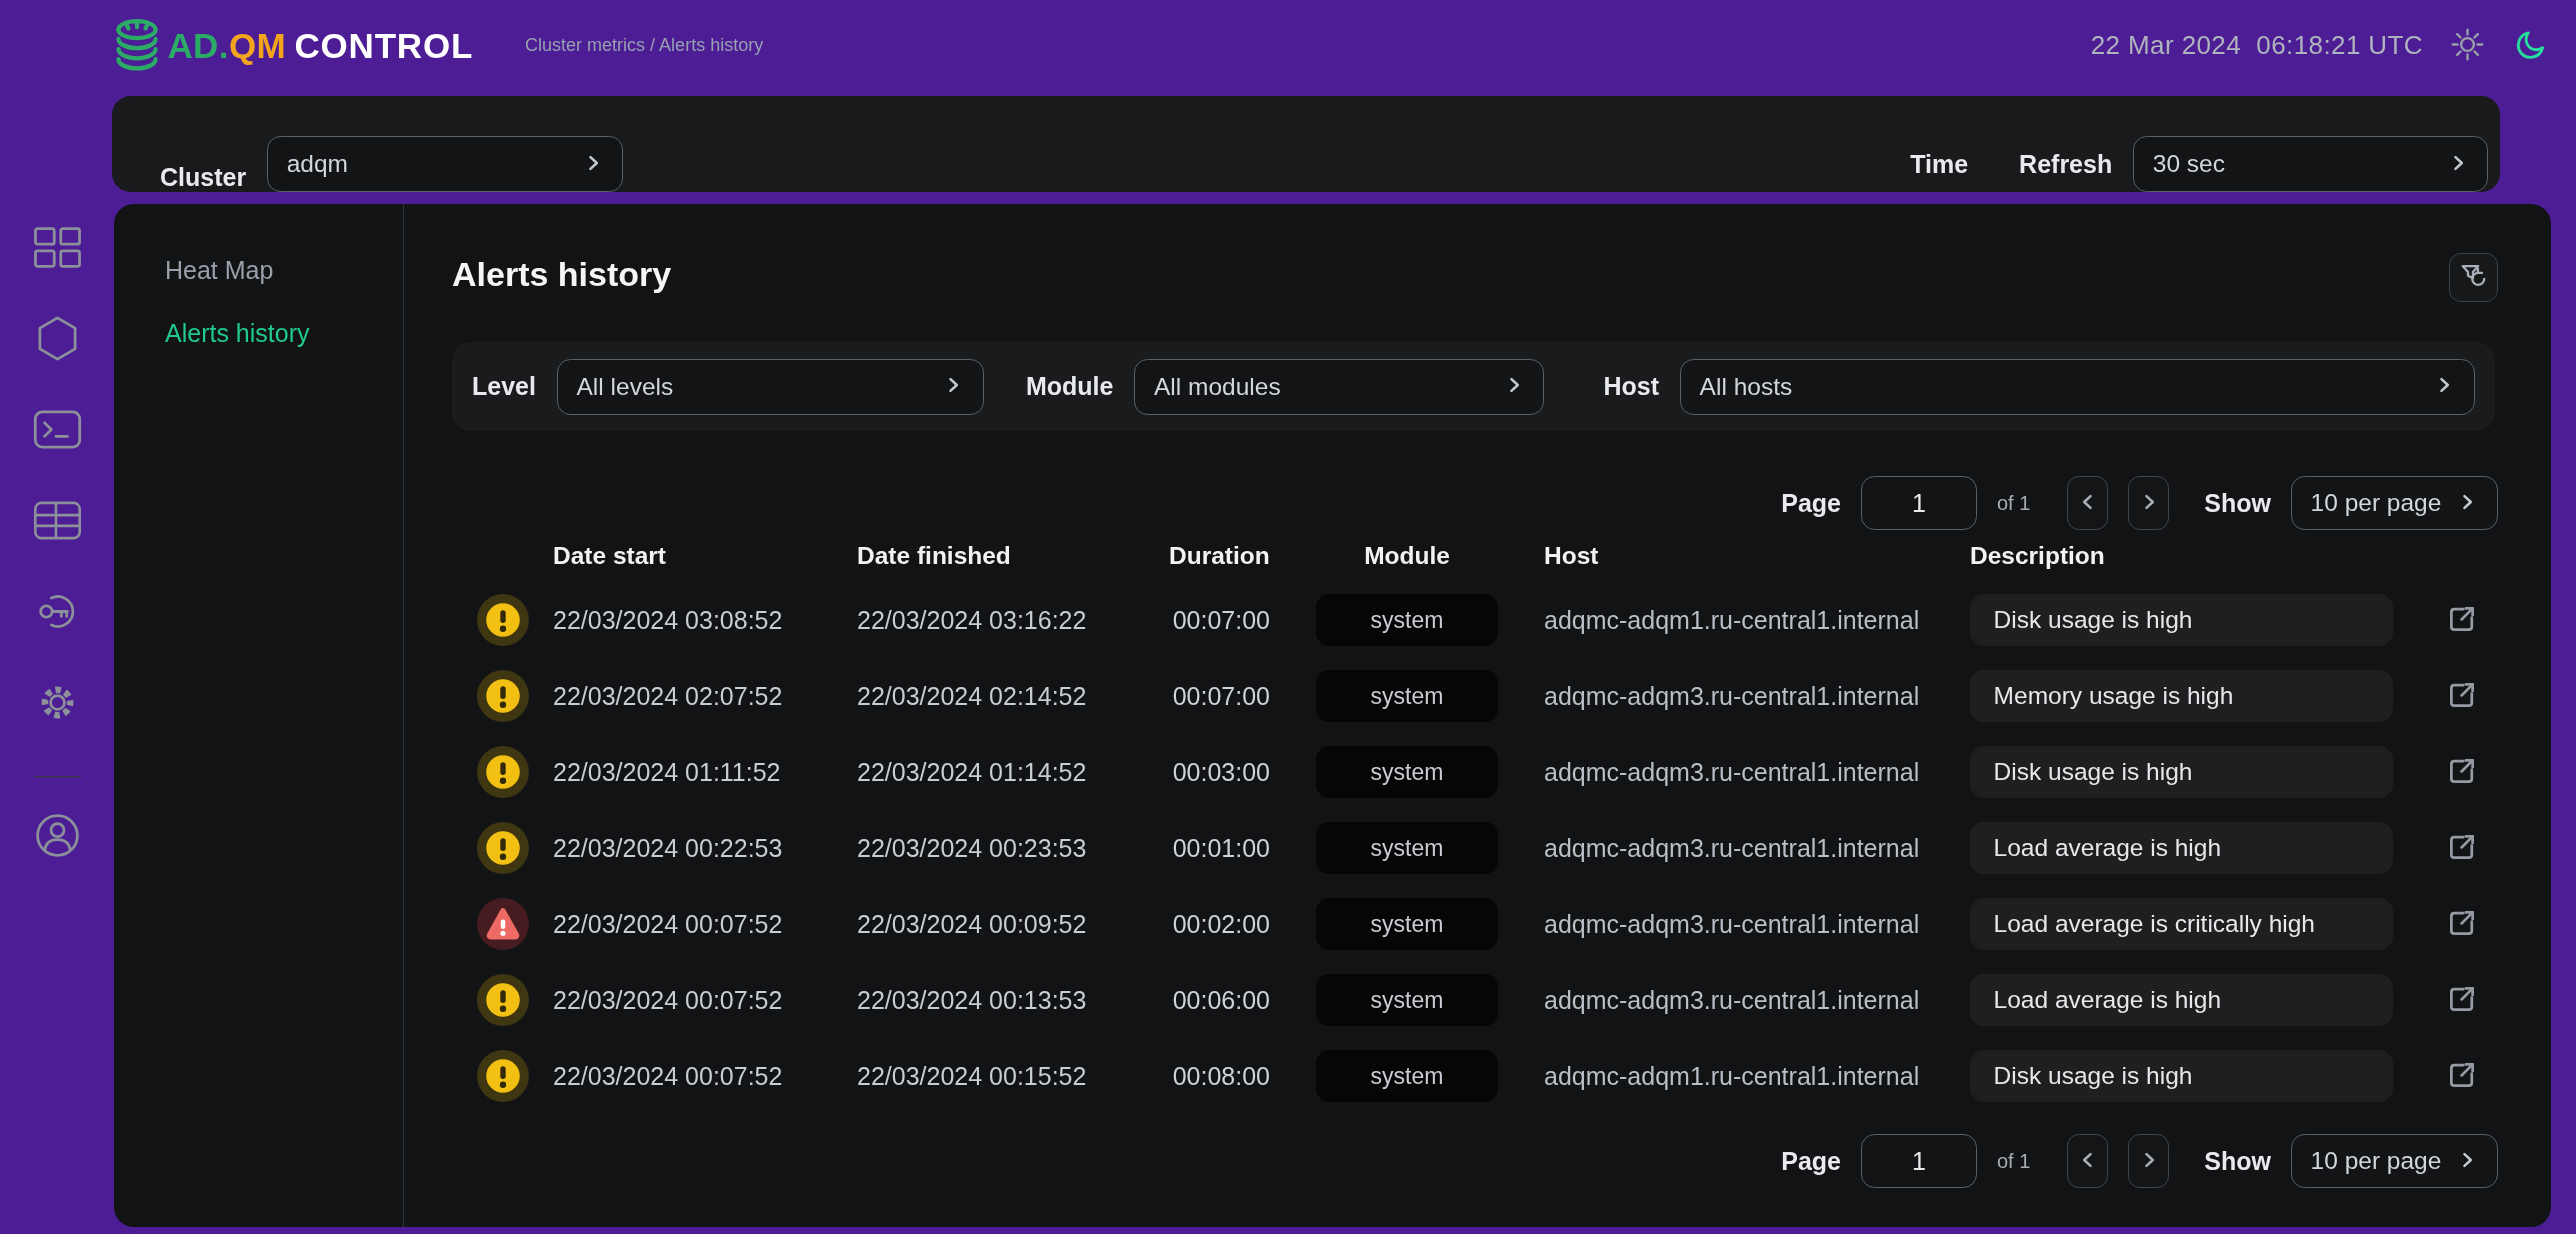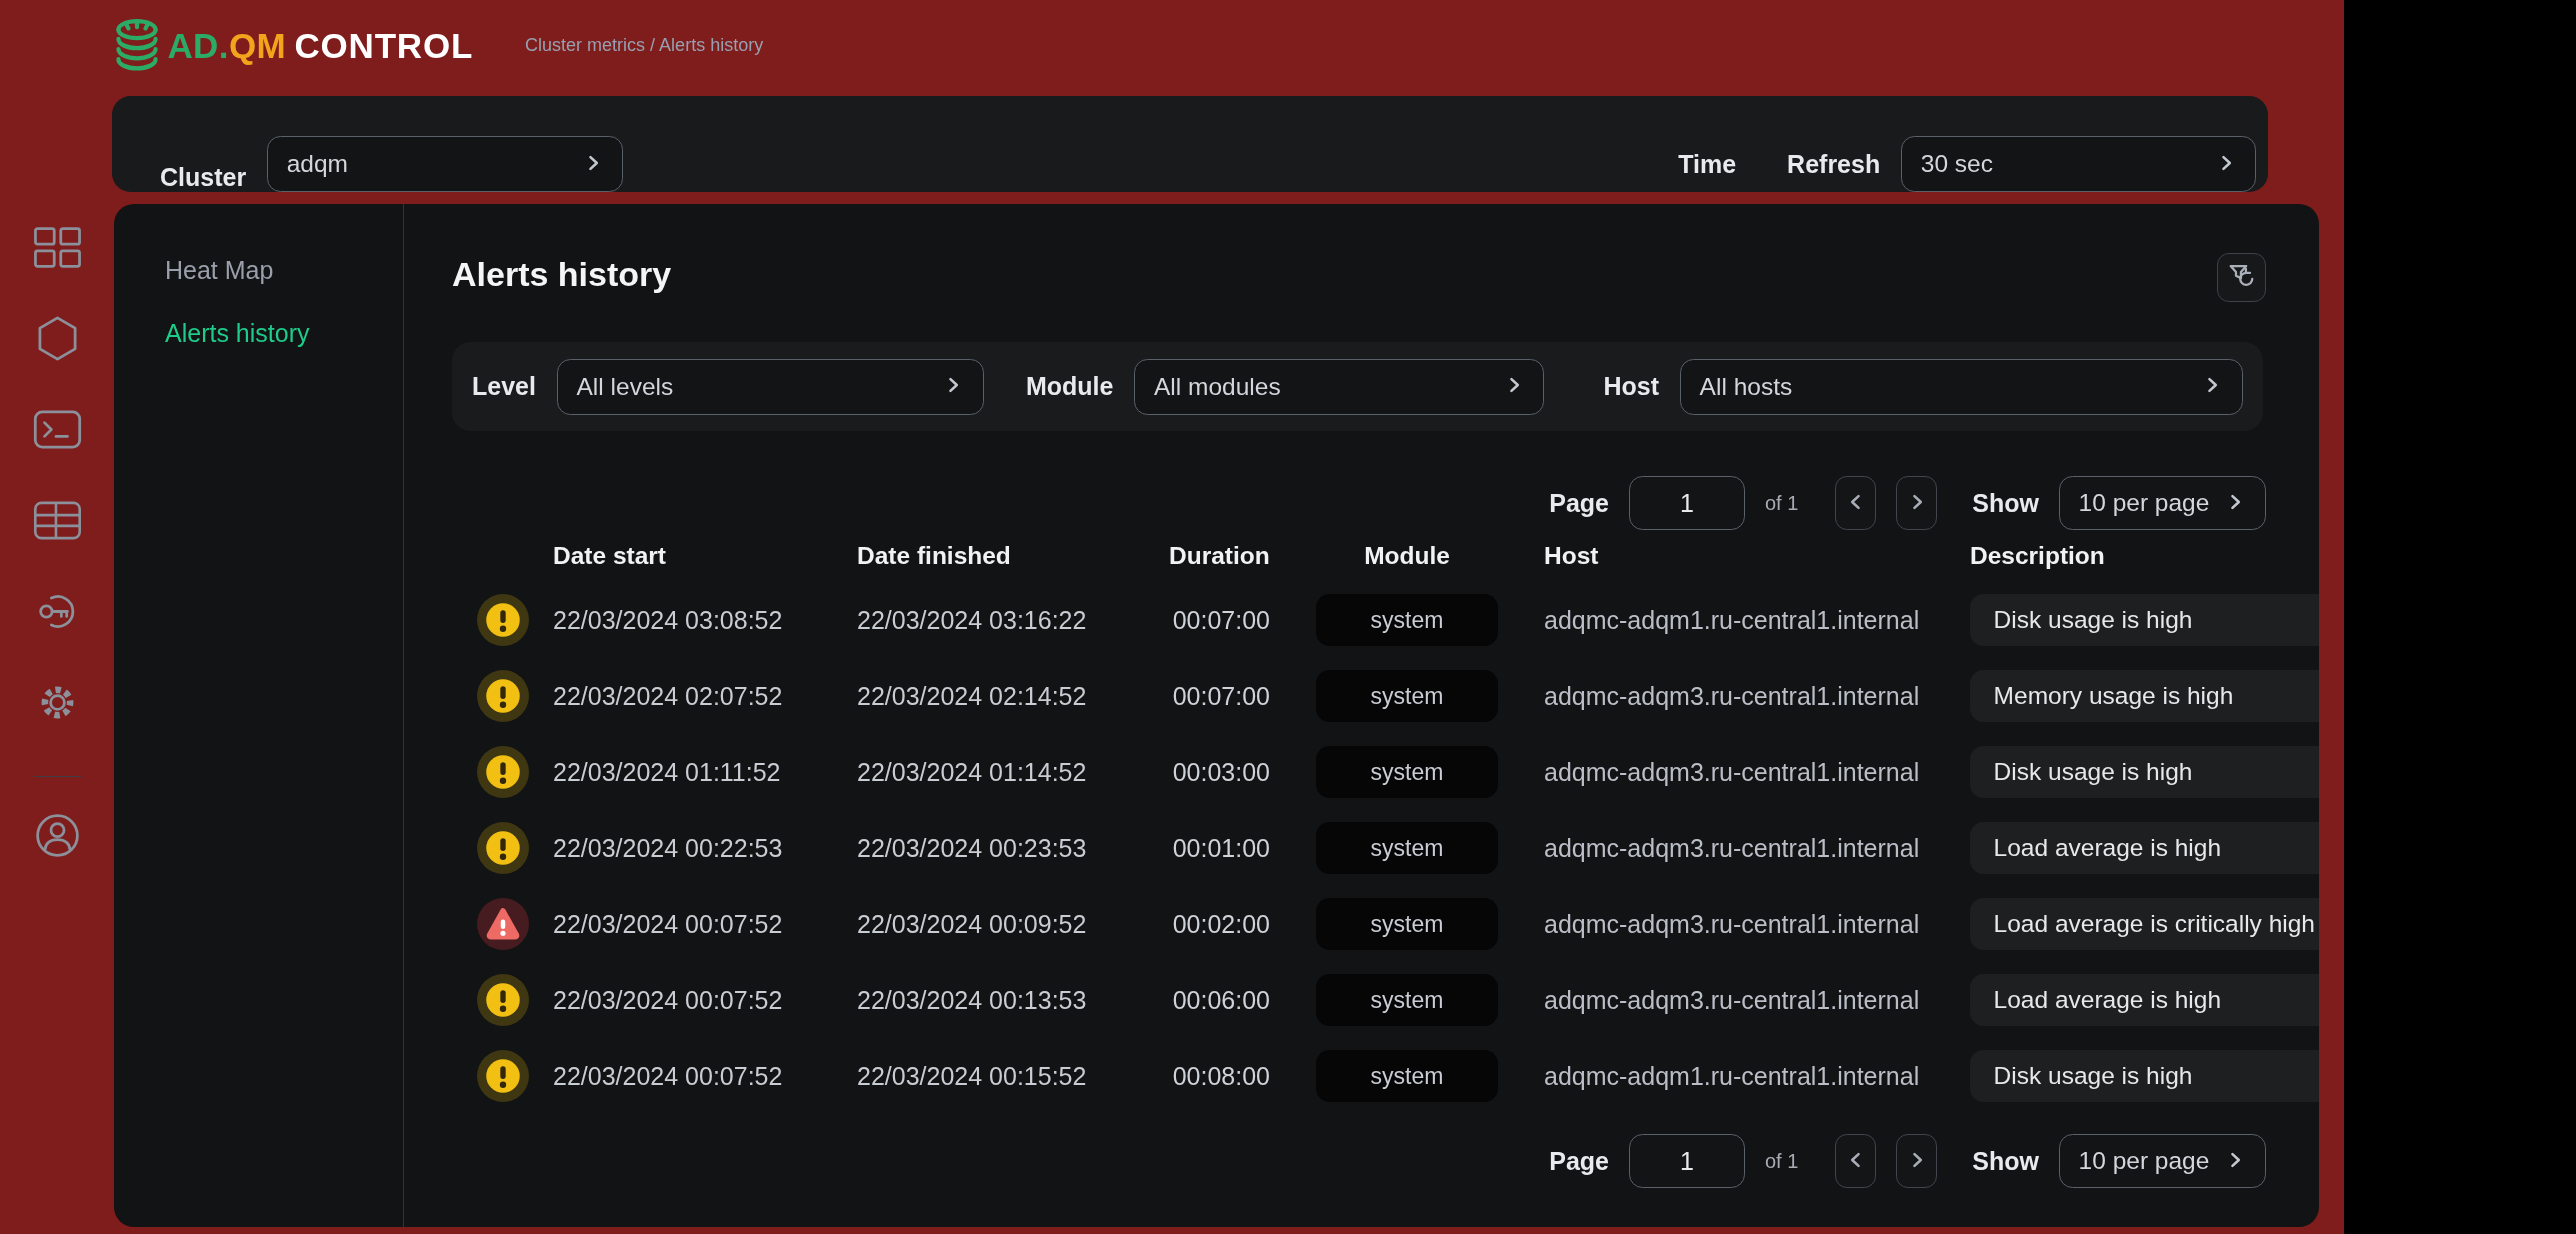--- a/index.html
+++ b/index.html
@@ -1,18 +1,18 @@
 <!DOCTYPE html>
 <html style="font-size:13.5px"><head>
 <meta charset="utf-8">
 <style>
   *{margin:0;padding:0;box-sizing:border-box}
   html,body{width:2576px;height:1234px;overflow:hidden;background:#000;
     font-family:"Liberation Sans",sans-serif;color:#cfd3d9;-webkit-font-smoothing:antialiased}
-  .stage{position:relative;width:2344px;height:1234px;background:#7f1d1d}
+  .stage{position:relative;width:2576px;height:1234px;background:#4c1d95}
 
   
   .hdr{position:absolute;left:0;top:0;right:0;height:91px;display:flex;align-items:center;padding:0 25px 0 110px}
   .logo{display:flex;align-items:center;gap:3.4px}
   .logo svg{width:54px;height:54px}
   .logo-text{font-size:35px;font-weight:bold;letter-spacing:0.4px;display:flex;align-items:baseline}
   .logo-ad{color:#2bab66}.logo-qm{color:#f2a51c}.logo-control{color:#fff;margin-left:8.4px;letter-spacing:0.8px}
   .crumbs{margin-left:52px;font-size:18px;color:#97a0b0}
   .hdr-right{margin-left:auto;display:flex;align-items:center;gap:25px}
   .datetime{font-size:26px;color:#aeb3bd;letter-spacing:0.4px;white-space:pre}
@@ -110,20 +110,38 @@
           <path d="M10 50 A 22 11 0 0 0 54 50"></path>
         </svg>
       </span>
       <span class="logo-text">
         <span class="logo-ad">AD.</span>
           <span class="logo-qm">QM</span>
           <span class="logo-control">CONTROL</span>
       </span>
     </div>
     <div class="crumbs">Cluster metrics / Alerts history</div>
+    <div class="hdr-right">
+      <span class="datetime">22 Mar 2024  06:18:21 UTC</span>
+      <button class="theme-btn">
+        <span>
+          <svg viewBox="0 0 44 44" fill="none" stroke="#9aa0aa" stroke-width="3" stroke-linecap="round">
+            <circle cx="22" cy="22" r="8"></circle>
+            <path d="M22 3.5 V9.5 M22 34.5 V40.5 M3.5 22 H9.5 M34.5 22 H40.5 M9 9 L13.2 13.2 M30.8 30.8 L35 35 M35 9 L30.8 13.2 M13.2 30.8 L9 35"></path>
+          </svg>
+        </span>
+      </button>
+      <button class="theme-btn">
+        <span>
+          <svg viewBox="0 0 44 44" fill="none" stroke="#27df9d" stroke-width="3.6" stroke-linecap="round" stroke-linejoin="round">
+            <path d="M36 26 A 15.5 15.5 0 1 1 18 7.5 A 13 13 0 0 0 36 26 Z"></path>
+          </svg>
+        </span>
+      </button>
+    </div>
   </div>
 
   <div class="toolbar">
     <span class="tb-label">Cluster</span>
     <div class="select sel-cluster">
       <span class="val">adqm</span>
       <span><svg viewBox="0 0 26 26" fill="none" stroke="currentColor" stroke-width="3" stroke-linecap="round" stroke-linejoin="round">
             <path d="M10 6 L17.5 13 L10 20"></path>
           </svg></span>
     </div>

